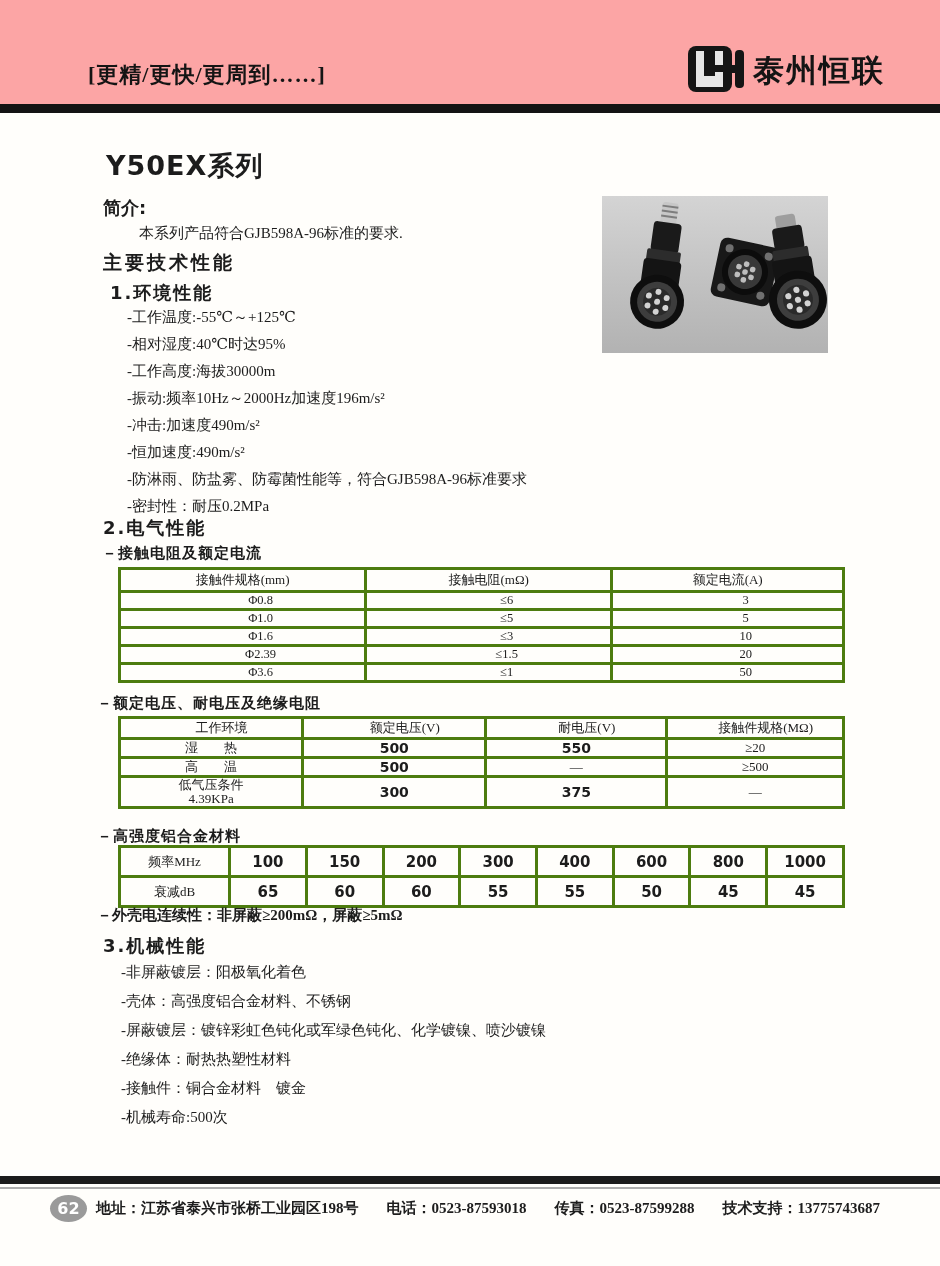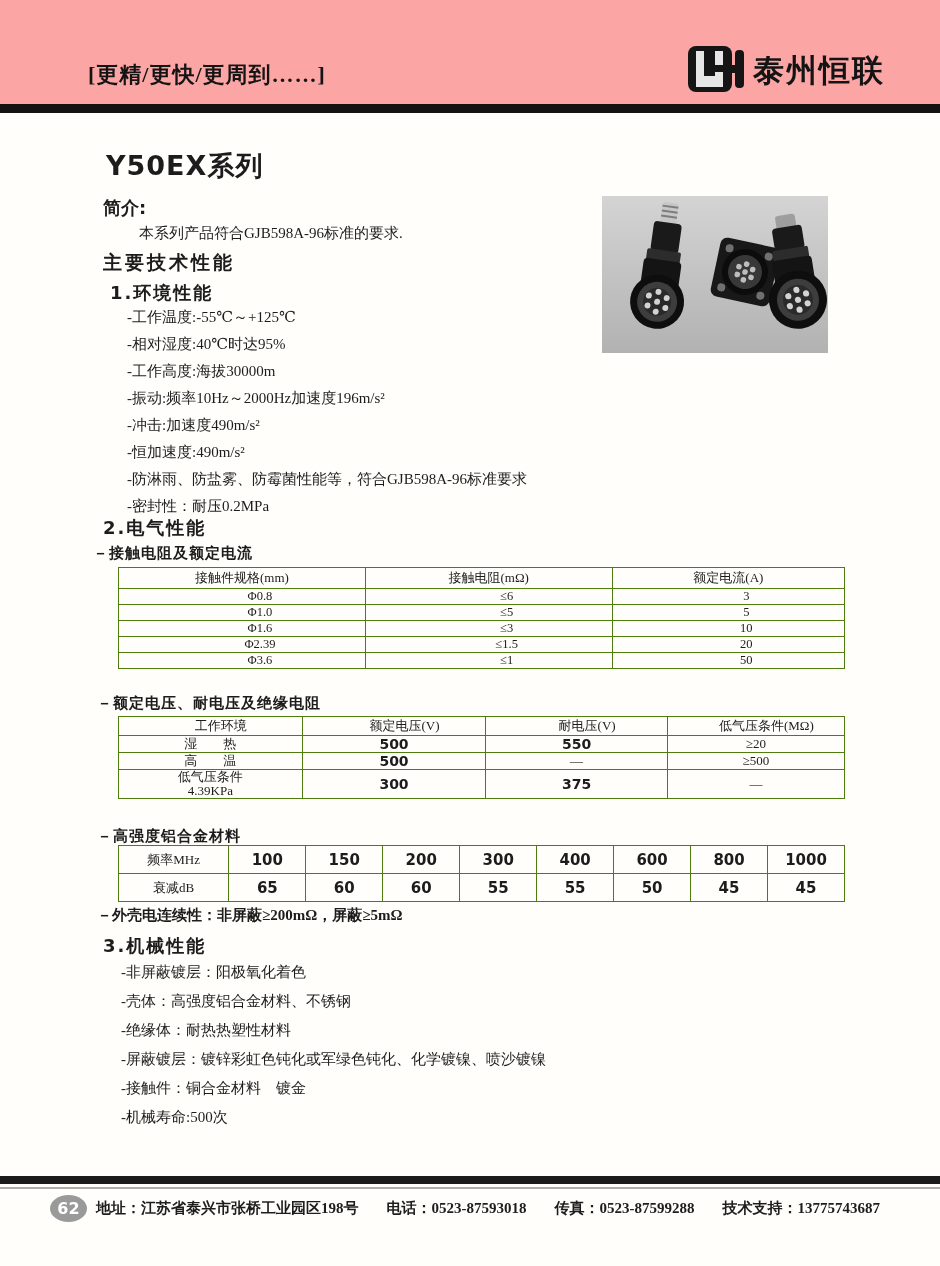--- a/index.html
+++ b/index.html
@@ -31,29 +31,29 @@
   .elec-h { left:103px; top:516px; }
   .mech-h { left:103px; top:934px; }
 
   .plist { line-height:20px; font-size:15px; }
   .plist div { margin-bottom:7px; white-space:nowrap; }
   .env-list  { left:121px; top:307px;margin-left:6px; }
   .mech-list { left:121px; top:962px; }
   .mech-list div { margin-bottom:9px; }
 
   .subt { font-size:15px; font-weight:700; letter-spacing:1px; }
-  .sub1 { left:93px; top:544px;text-align:right; }
+  .sub1 { left:102px; top:544px;text-align:right; }
   .sub2 { left:97px; top:694px; }
   .sub3 { left:97px; top:827px; }
   .continuity { left:97px; top:906px; font-size:15px; font-weight:700; }
 
   
   table.tbl { border-collapse:collapse; table-layout:fixed; width:727px;
               font-size:13px; color:#1c1c1c; }
-  table.tbl td { border:1px solid #4d7c0f; text-align:center; vertical-align:middle;
+  table.tbl td { border:3px solid #4d7c0f; text-align:center; vertical-align:middle;
                  padding:0; overflow:hidden; }
   .t1 { left:118px; top:567px; }
   .t1 tr.hrow td { height:20px; }
   .t1 tr.drow td { height:15px; font-size:12.5px;padding-left:36px; }
   .t2 { left:118px; top:716px; }
   .t2 tr.hrow td { height:18px;padding-left:21px; }
   .t2 tr.drow td { height:16px; }
   .t2 tr.last td { height:28px; }
   .t2 td.lbl { white-space:pre-line; line-height:14px; }
   .t3 { left:118px; top:845px; width:725px; }
@@ -230,21 +230,21 @@
         <col style="width:25.3%">
         <col style="width:25.3%">
         <col style="width:25%">
         <col style="width:24.4%">
       </colgroup>
     <tbody>
         <tr class="hrow">
       <td>工作环境</td>
       <td>额定电压(V)</td>
       <td>耐电压(V)</td>
-      <td>低气压条件(MΩ)</td>
+      <td>接触件规格(MΩ)</td>
     </tr>
     <tr class="drow">
       <td class="lbl">湿　　热</td>
       <td class="num">500</td>
       <td class="num">550</td>
       <td>≥20</td>
     </tr>
     <tr class="drow">
       <td class="lbl">高　　温</td>
       <td class="num">500</td>
@@ -299,22 +299,22 @@
     </tr>
   </tbody>
     </table>
 
   <div class="abs continuity">－外壳电连续性：非屏蔽≥200mΩ，屏蔽≥5mΩ</div>
 
   <div class="abs mech-h sec-h">3.机械性能</div>
   <div class="abs mech-list plist">
     <div>-非屏蔽镀层：阳极氧化着色</div>
     <div>-壳体：高强度铝合金材料、不锈钢</div>
+    <div>-屏蔽镀层：镀锌彩虹色钝化或军绿色钝化、化学镀镍、喷沙镀镍</div>
     <div>-绝缘体：耐热热塑性材料</div>
-    <div>-屏蔽镀层：镀锌彩虹色钝化或军绿色钝化、化学镀镍、喷沙镀镍</div>
     <div>-接触件：铜合金材料　镀金</div>
     <div>-机械寿命:500次</div>
   </div>
 
   <div class="band-bottom"></div>
   <div class="band-thin"></div>
   <div class="footer">
     <span class="badge">62</span>
     <span class="fseg">地址：江苏省泰兴市张桥工业园区198号</span>
     <span class="fseg">电话：0523-87593018</span>

